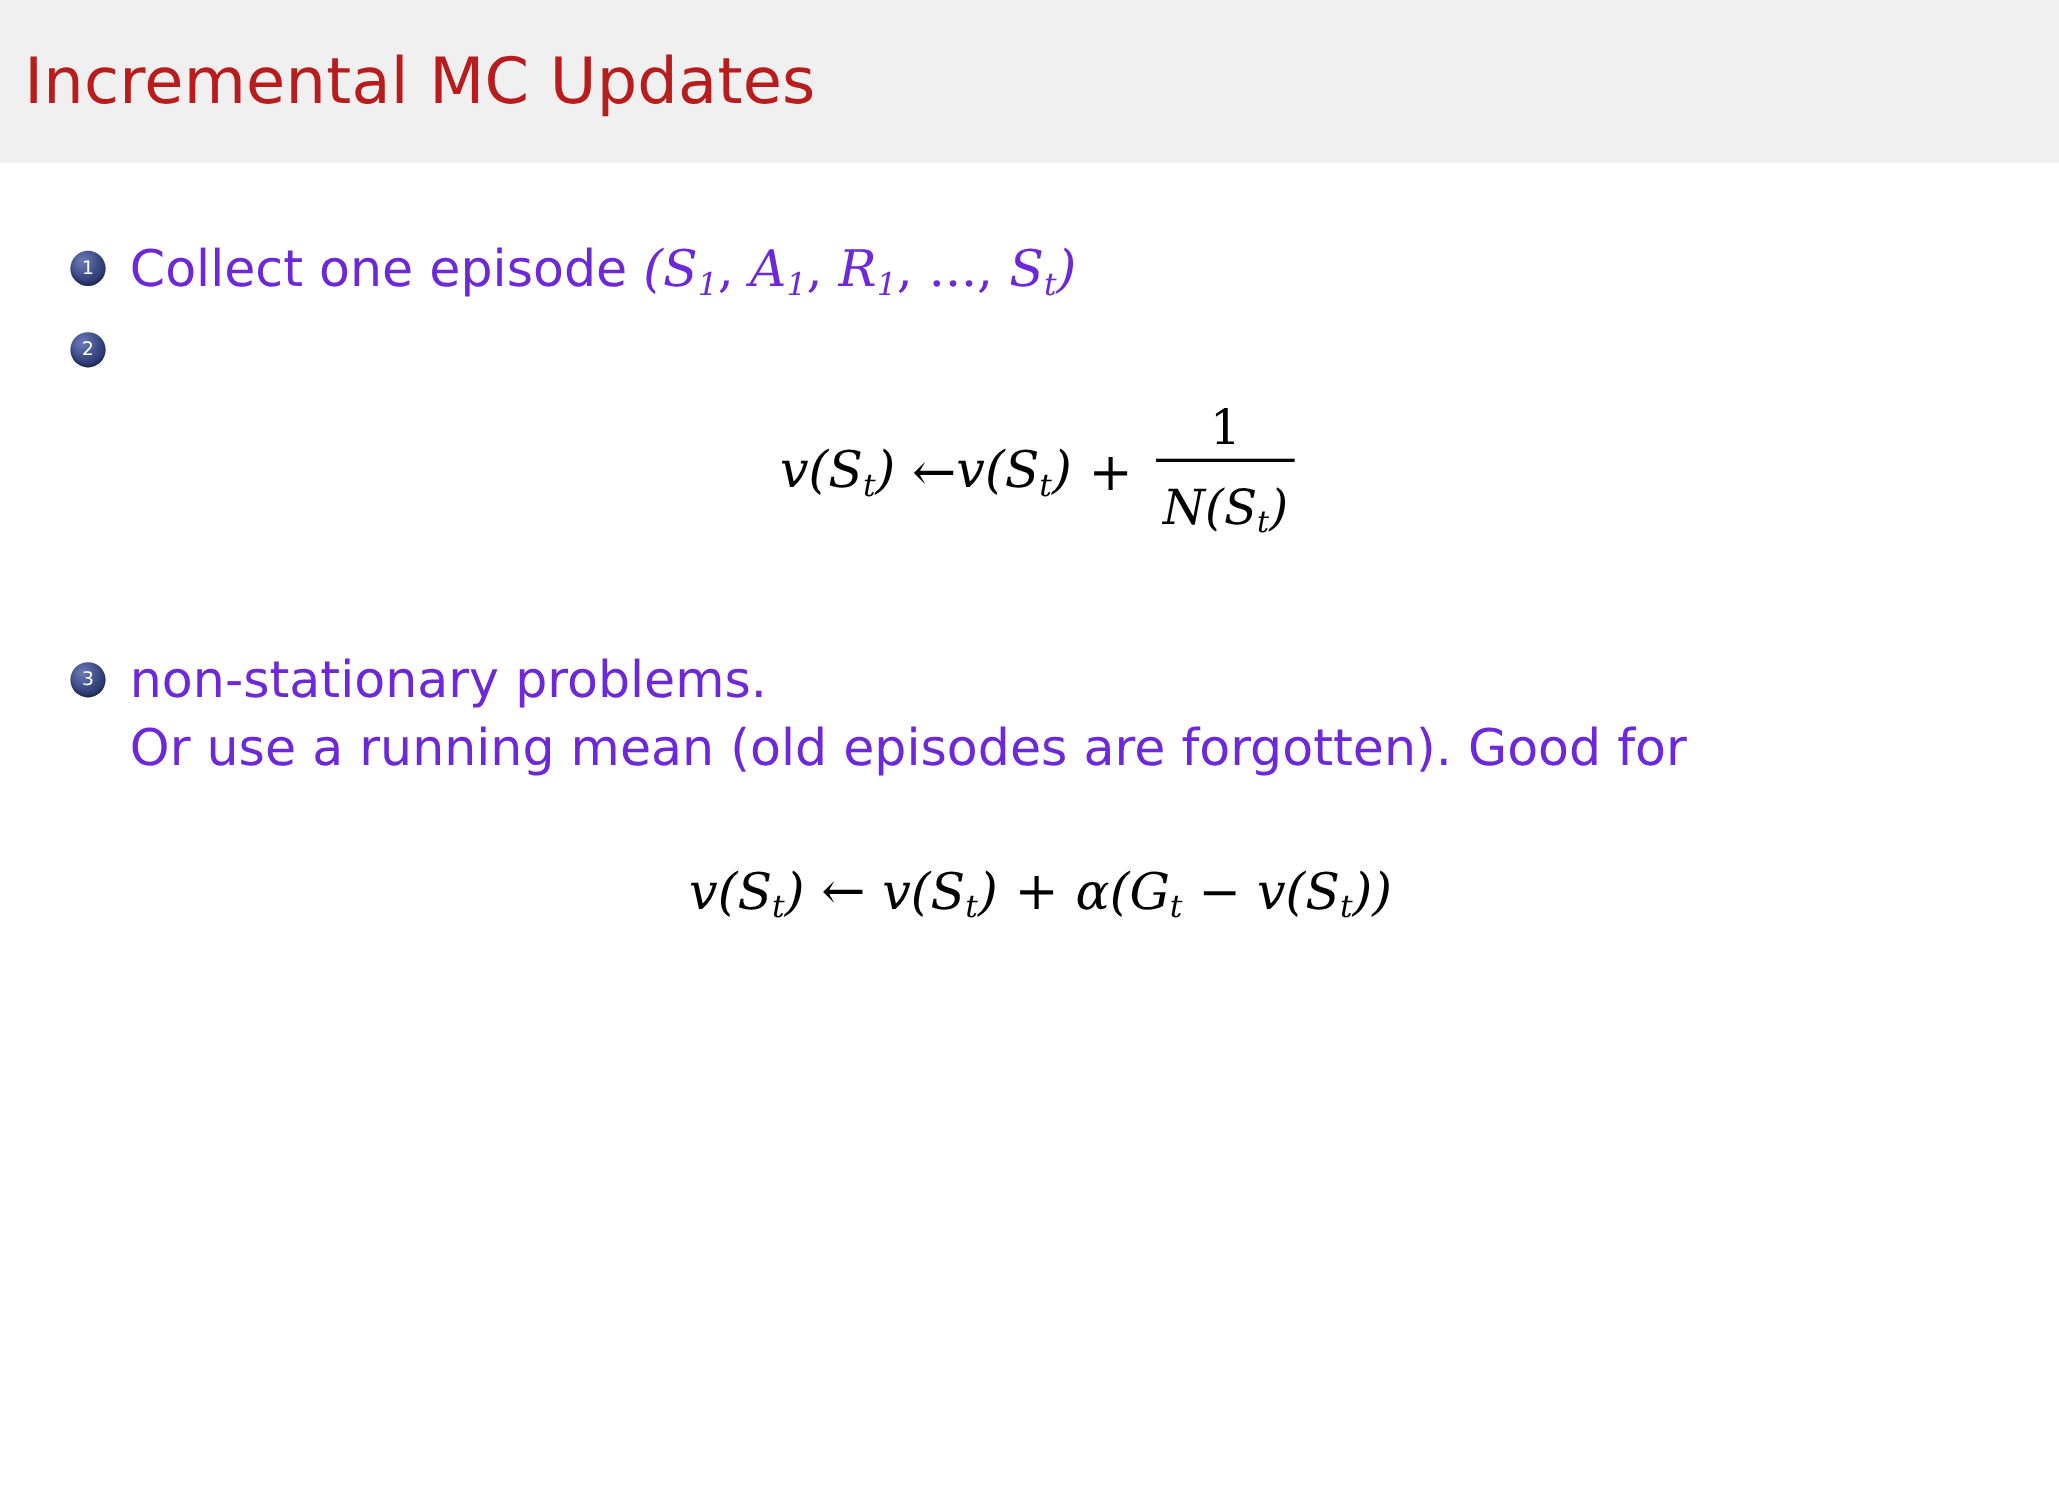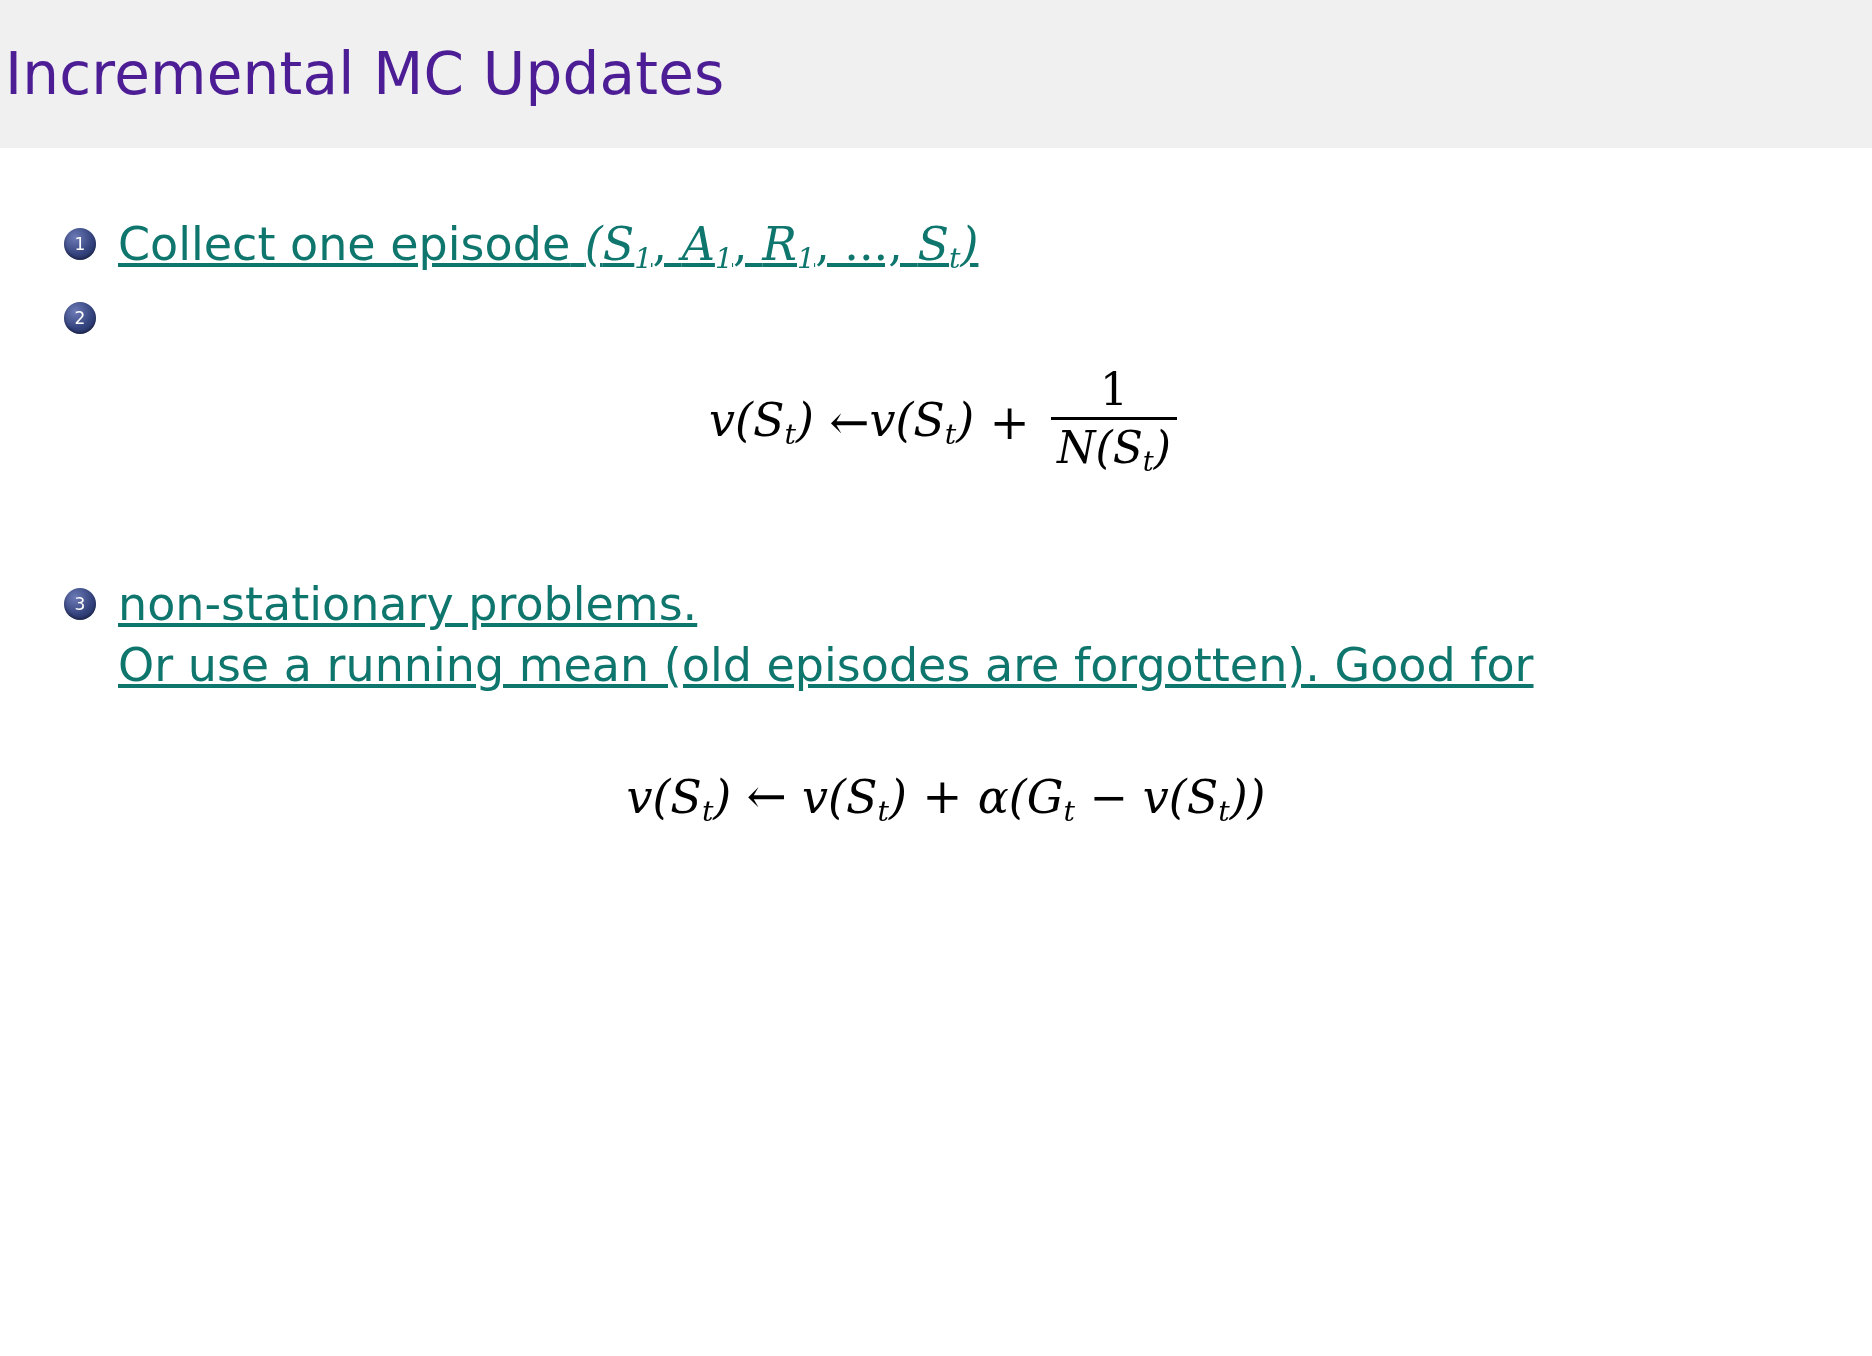--- a/index.html
+++ b/index.html
@@ -26,22 +26,22 @@
     left: 0;
     width: 1872px;
     height: 148px;
     background: #f0f0f0;
     display: flex;
     align-items: center;
   }
   .slide-title {
     font-size: 58px;
     font-weight: 400;
-    color: #4c1d95;
-    padding-left: 5px;
+    color: #b91c1c;
+    padding-left: 22px;
     letter-spacing: 0.2px;
     font-family: "DejaVu Sans", sans-serif;
   }
   .content {
     position: absolute;
     top: 148px;
     left: 0;
     width: 1872px;
     height: 1208px;
   }
@@ -62,23 +62,22 @@
     line-height: 32px;
     text-align: center;
     font-family: "DejaVu Sans", sans-serif;
     margin-top: 14px;
     box-shadow: inset 0 -2px 3px rgba(0,0,0,0.35);
   }
   .item-text {
     margin-left: 22px;
     font-size: 46px;
     line-height: 1.32;
-    color: #0f766e;
+    color: #6d28d9;
     font-family: "DejaVu Sans", sans-serif;
-    text-decoration: underline;
   }
   .item-1 { margin-top: 66px; }
   .item-2 { margin-top: 10px; }
   .item-3 { margin-top: 0; }
 
   
   .math {
     font-family: "DejaVu Serif", serif;
     font-style: italic;
     font-size: 46px;
@@ -125,21 +124,21 @@
   }
   .frac .bar {
     display: block;
     height: 3px;
     background: #000;
     width: 100%;
   }
   .frac .den {
     display: block;
     font-size: 44px;
-    padding: 2px 6px 0 6px;
+    padding: 16px 6px 0 6px;
   }
   .inline-mid { display: inline-block; vertical-align: middle; }
   .op { font-style: normal; }
   .spacer-gap { height: 96px; }
 </style>
 </head>
 <body>
 
 <div class="slide">
 

